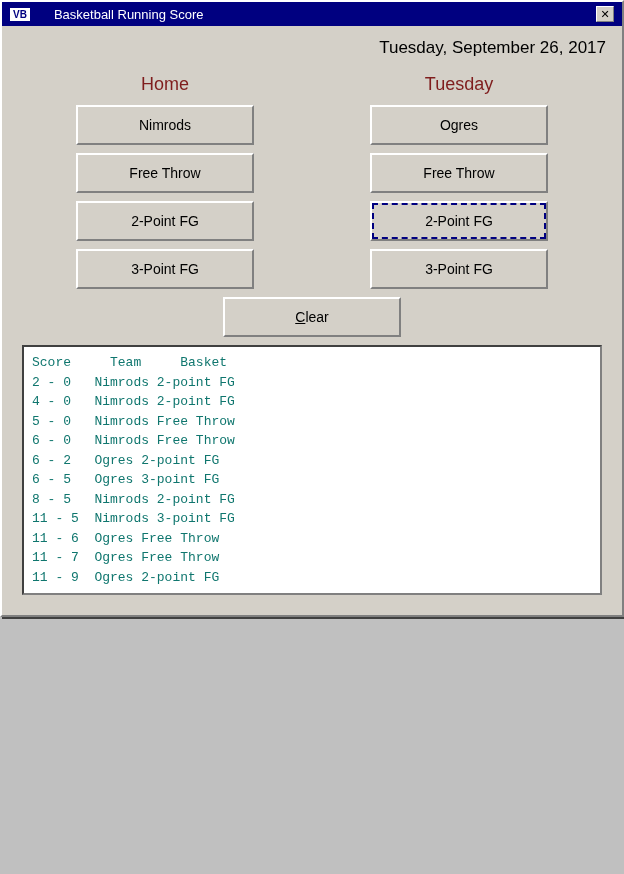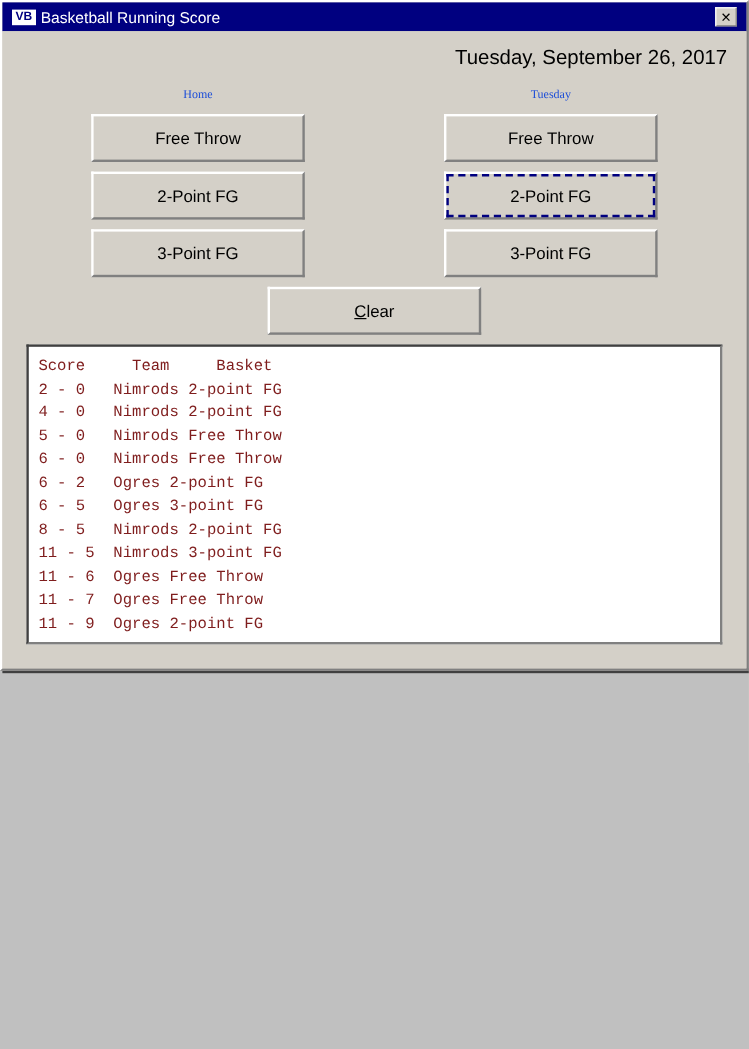--- a/index.html
+++ b/index.html
@@ -34,21 +34,21 @@
       display: flex;
       align-items: center;
       justify-content: space-between;
       font-family: Arial, sans-serif;
       font-size: 13px;
     }
 
     .title-bar-left {
       display: flex;
       align-items: center;
-      gap: 4px;
+      gap: 24px;
     }
 
     .vb-badge {
       background: #ffffff;
       color: #000080;
       font-size: 10px;
       font-weight: bold;
       padding: 1px 3px;
       font-family: Arial, sans-serif;
     }
@@ -83,23 +83,23 @@
       color: #000;
     }
 
     .teams-header {
       display: flex;
       justify-content: space-around;
       margin-bottom: 10px;
     }
 
     .team-label {
-      font-size: 10px;
-      font-family: Liberation Serif, serif;
-      color: #1d4ed8;
+      font-size: 18px;
+      font-family: Liberation Sans, sans-serif;
+      color: #7f1d1d;
       width: 220px;
       text-align: center;
     }
 
     .buttons-grid {
       display: flex;
       justify-content: space-around;
       margin-bottom: 8px;
     }
 
@@ -124,21 +124,21 @@
 
     .log-area {
       margin: 8px 4px 8px 4px;
       background: #ffffff;
       border: 2px solid #808080;
       border-top: 2px solid #404040;
       border-left: 2px solid #404040;
       padding: 6px 8px;
       font-family: 'Courier New', Courier, monospace;
       font-size: 13px;
-      color: #7f1d1d;
+      color: #0f766e;
       min-height: 240px;
       line-height: 1.5;
       white-space: pre;
     }
 
     .underline {
       text-decoration: underline;
     }
   </style>
 </head>
@@ -156,20 +156,24 @@
 
   <div class="content">
 
     <div class="date-header">Tuesday, September 26, 2017</div>
 
     <div class="teams-header">
       <div class="team-label">Home</div>
       <div class="team-label">Tuesday</div>
     </div>
 
+    <div class="buttons-grid">
+      <button class="win-btn">Nimrods</button>
+      <button class="win-btn">Ogres</button>
+    </div>
 
     <div class="buttons-grid">
       <button class="win-btn">Free Throw</button>
       <button class="win-btn">Free Throw</button>
     </div>
 
     <div class="buttons-grid">
       <button class="win-btn">2-Point FG</button>
       <button class="win-btn focused">2-Point FG</button>
     </div>

